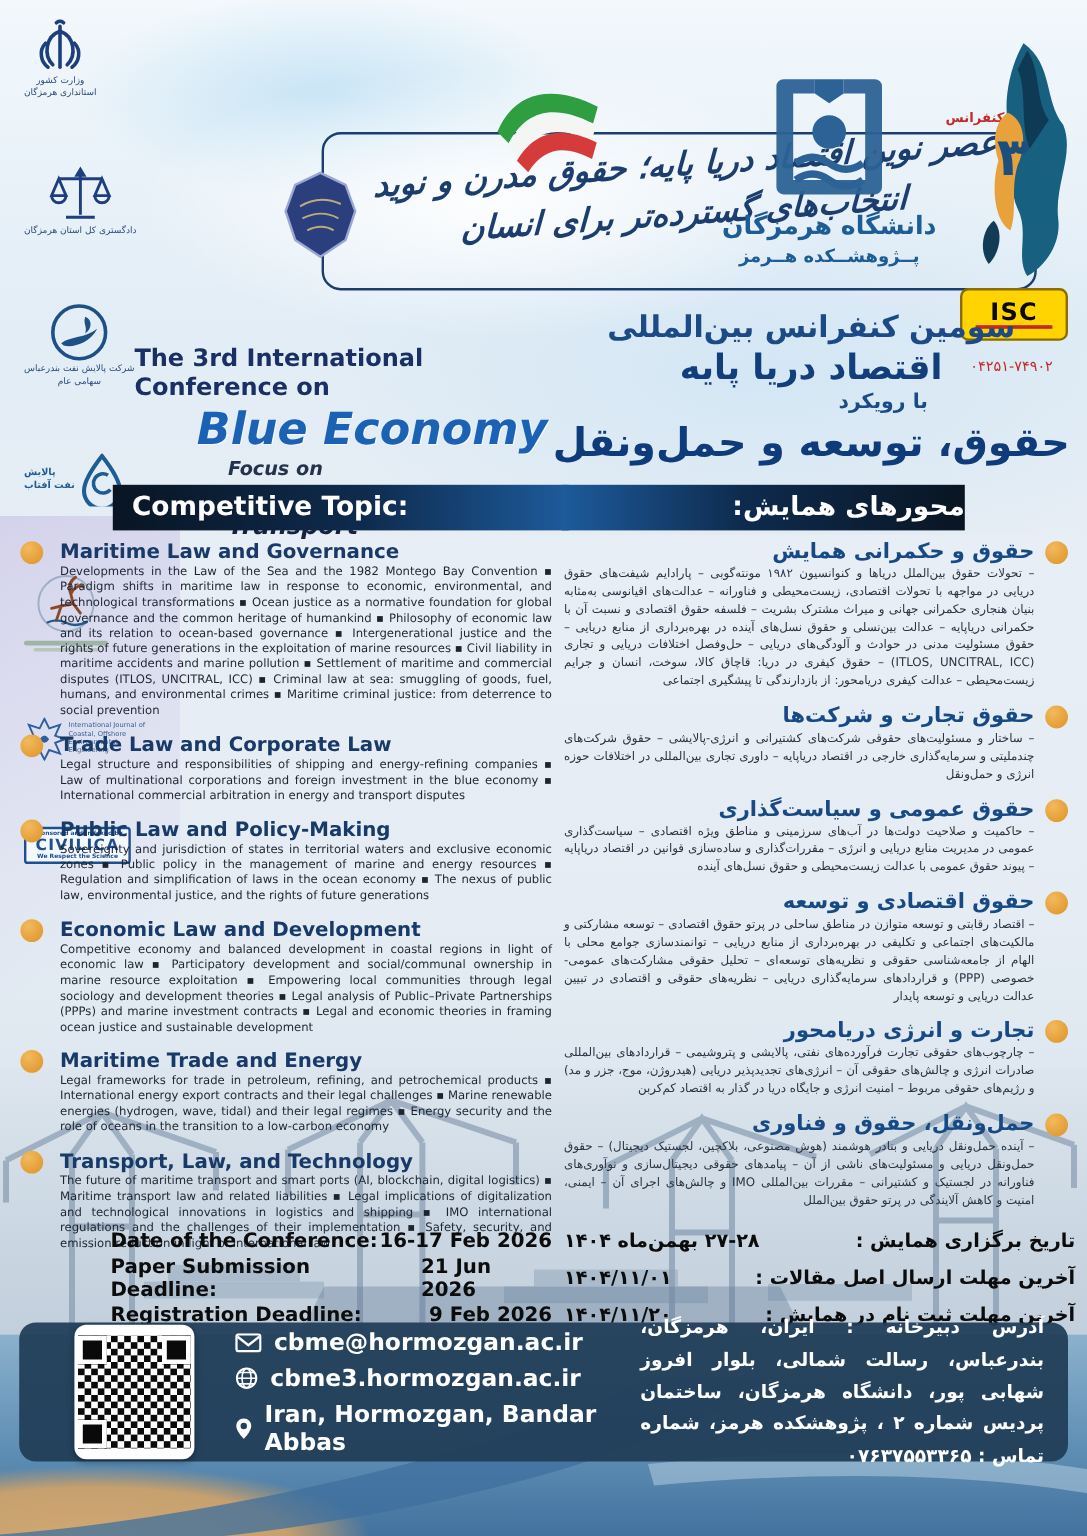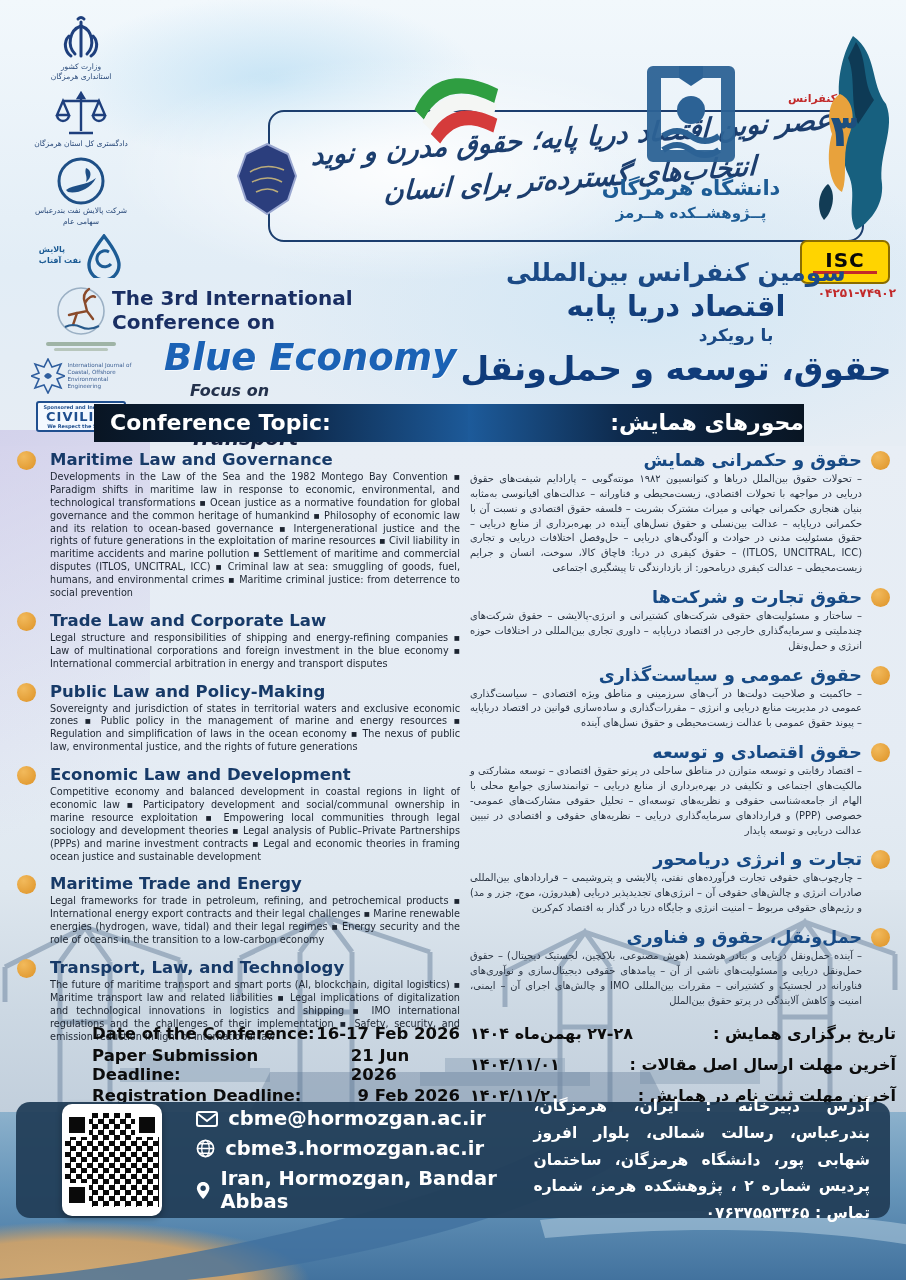--- a/index.html
+++ b/index.html
@@ -17,21 +17,21 @@
     background:linear-gradient(180deg,#e8eef5 0%,#e5ecf4 70%,#dfe8f0 100%);}
   .bg-net{left:0;top:430px;width:150px;height:560px;
     background:linear-gradient(155deg,rgba(196,188,228,.55),rgba(196,188,228,0) 65%);}
   .bg-port{left:0;top:890px;width:906px;height:222px;
     background:linear-gradient(180deg,#dde6ee 0%,#ccd8e3 55%,#c2cfdc 100%);}
   .bg-sea{left:0;top:1112px;width:906px;height:168px;
     background:linear-gradient(180deg,#8cb1cc 0%,#6796ba 45%,#42729e 100%);}
   .bg-sand{left:0;top:1190px;width:430px;height:90px;
     background:radial-gradient(ellipse 75% 90% at 18% 100%,#cfa873 0%,#c6a06e 50%,rgba(198,160,110,0) 72%);}
   
-  .logo-col{left:20px;top:16px;width:122px;display:flex;flex-direction:column;align-items:center;}
+  .logo-col{left:20px;top:16px;width:122px;display:flex;flex-direction:column;align-items:flex-start;gap:48px;}
   .logo-item{display:flex;flex-direction:column;align-items:center;margin-bottom:7px;}
   .logo-cap{font-size:7.5px;color:#2a4a7a;text-align:center;line-height:1.35;direction:rtl;}
   .civ-box{border:2px solid #1f4f8f;border-radius:3px;padding:1px 5px;background:#f4f9ff;text-align:center;}
   .civ-top,.civ-bot{font-size:5px;color:#1f4f8f;font-weight:bold;}
   .civ-name{font-size:13px;font-weight:800;color:#1f4f8f;letter-spacing:1px;line-height:1.05;}
   .ijcoe{display:flex;align-items:center;gap:3px;}
   .ijcoe-txt{font-size:5.6px;color:#3b5f93;line-height:1.25;text-align:left;}
   .aftab{display:flex;align-items:center;gap:4px;direction:rtl;}
   .aftab-txt{font-size:8px;font-weight:bold;color:#1d5c95;text-align:left;line-height:1.3;direction:rtl;}
   
@@ -44,21 +44,21 @@
   .flag{left:412px;top:62px;}
   
   .uni{left:586px;top:58px;width:210px;display:flex;flex-direction:column;align-items:center;}
   .uni-name{font-size:21px;font-weight:800;color:#1d5c95;margin-top:6px;direction:rtl;}
   .uni-inst{font-size:15px;font-weight:800;color:#1d5c95;margin-top:4px;direction:rtl;}
   .island{left:798px;top:34px;}
   .isc-badge{left:800px;top:240px;width:86px;height:40px;background:#ffd400;border:2px solid #8a6d00;
     border-radius:7px;display:flex;flex-direction:column;align-items:center;justify-content:center;}
   .isc-txt{font-size:20px;font-weight:900;color:#090909;line-height:1;letter-spacing:1px;}
   .isc-sub{width:64px;height:3px;background:#c22a2a;margin-top:1px;}
-  .isc-code{left:790px;top:286px;width:106px;text-align:right;font-size:12px;font-weight:bold;color:#c22a2a;direction:ltr;}
+  .isc-code{left:790px;top:298px;width:106px;text-align:center;font-size:12px;font-weight:normal;color:#c22a2a;direction:ltr;}
   
   .t-fa{left:450px;top:258px;width:452px;text-align:center;direction:rtl;color:#1b4a86;}
   .t-fa-1{font-size:25px;font-weight:600;}
   .t-fa-2{font-size:29px;font-weight:900;color:#123e7c;margin-top:2px;}
   .t-fa-3{font-size:17px;font-weight:600;margin-top:2px;margin-left:120px;}
   .t-fa-4{font-size:33px;font-weight:900;color:#0f3b7a;margin-top:4px;letter-spacing:0px;}
   .t-en{left:112px;top:286px;width:370px;color:#1a2f63;}
   .t-en-1{font-size:20px;font-weight:800;}
   .t-en-2{font-size:37px;font-weight:800;font-style:italic;color:#1b62b5;margin:2px 0 0 52px;
     text-shadow:1px 1px 0 rgba(255,255,255,.6);}
@@ -282,21 +282,21 @@
     <div class="t-fa-4">حقوق، توسعه و حمل‌ونقل</div>
   </div>
 
   <div class="abs t-en">
     <div class="t-en-1">The 3rd International Conference on</div>
     <div class="t-en-2">Blue Economy</div>
     <div class="t-en-3">Focus on</div>
     <div class="t-en-4">Law, Development, and Transport</div>
   </div>
 
-  <div class="abs bar bar-en">Conference Topic:</div>
+  <div class="abs bar bar-en">Competitive Topic:</div>
   <div class="abs bar bar-fa">محورهای همایش:</div>
 
   <div class="abs col-en">
     <div class="topic">
       <span class="b-dot"></span>
       <div class="tp-title-en">Maritime Law and Governance</div>
       <div class="tp-body-en">Developments in the Law of the Sea and the 1982 Montego Bay Convention ▪ Paradigm shifts in maritime law in response to economic, environmental, and technological transformations ▪ Ocean justice as a normative foundation for global governance and the common heritage of humankind ▪ Philosophy of economic law and its relation to ocean-based governance ▪ Intergenerational justice and the rights of future generations in the exploitation of marine resources ▪ Civil liability in maritime accidents and marine pollution ▪ Settlement of maritime and commercial disputes (ITLOS, UNCITRAL, ICC) ▪ Criminal law at sea: smuggling of goods, fuel, humans, and environmental crimes ▪ Maritime criminal justice: from deterrence to social prevention</div>
     </div>
     <div class="topic">
       <span class="b-dot"></span>

